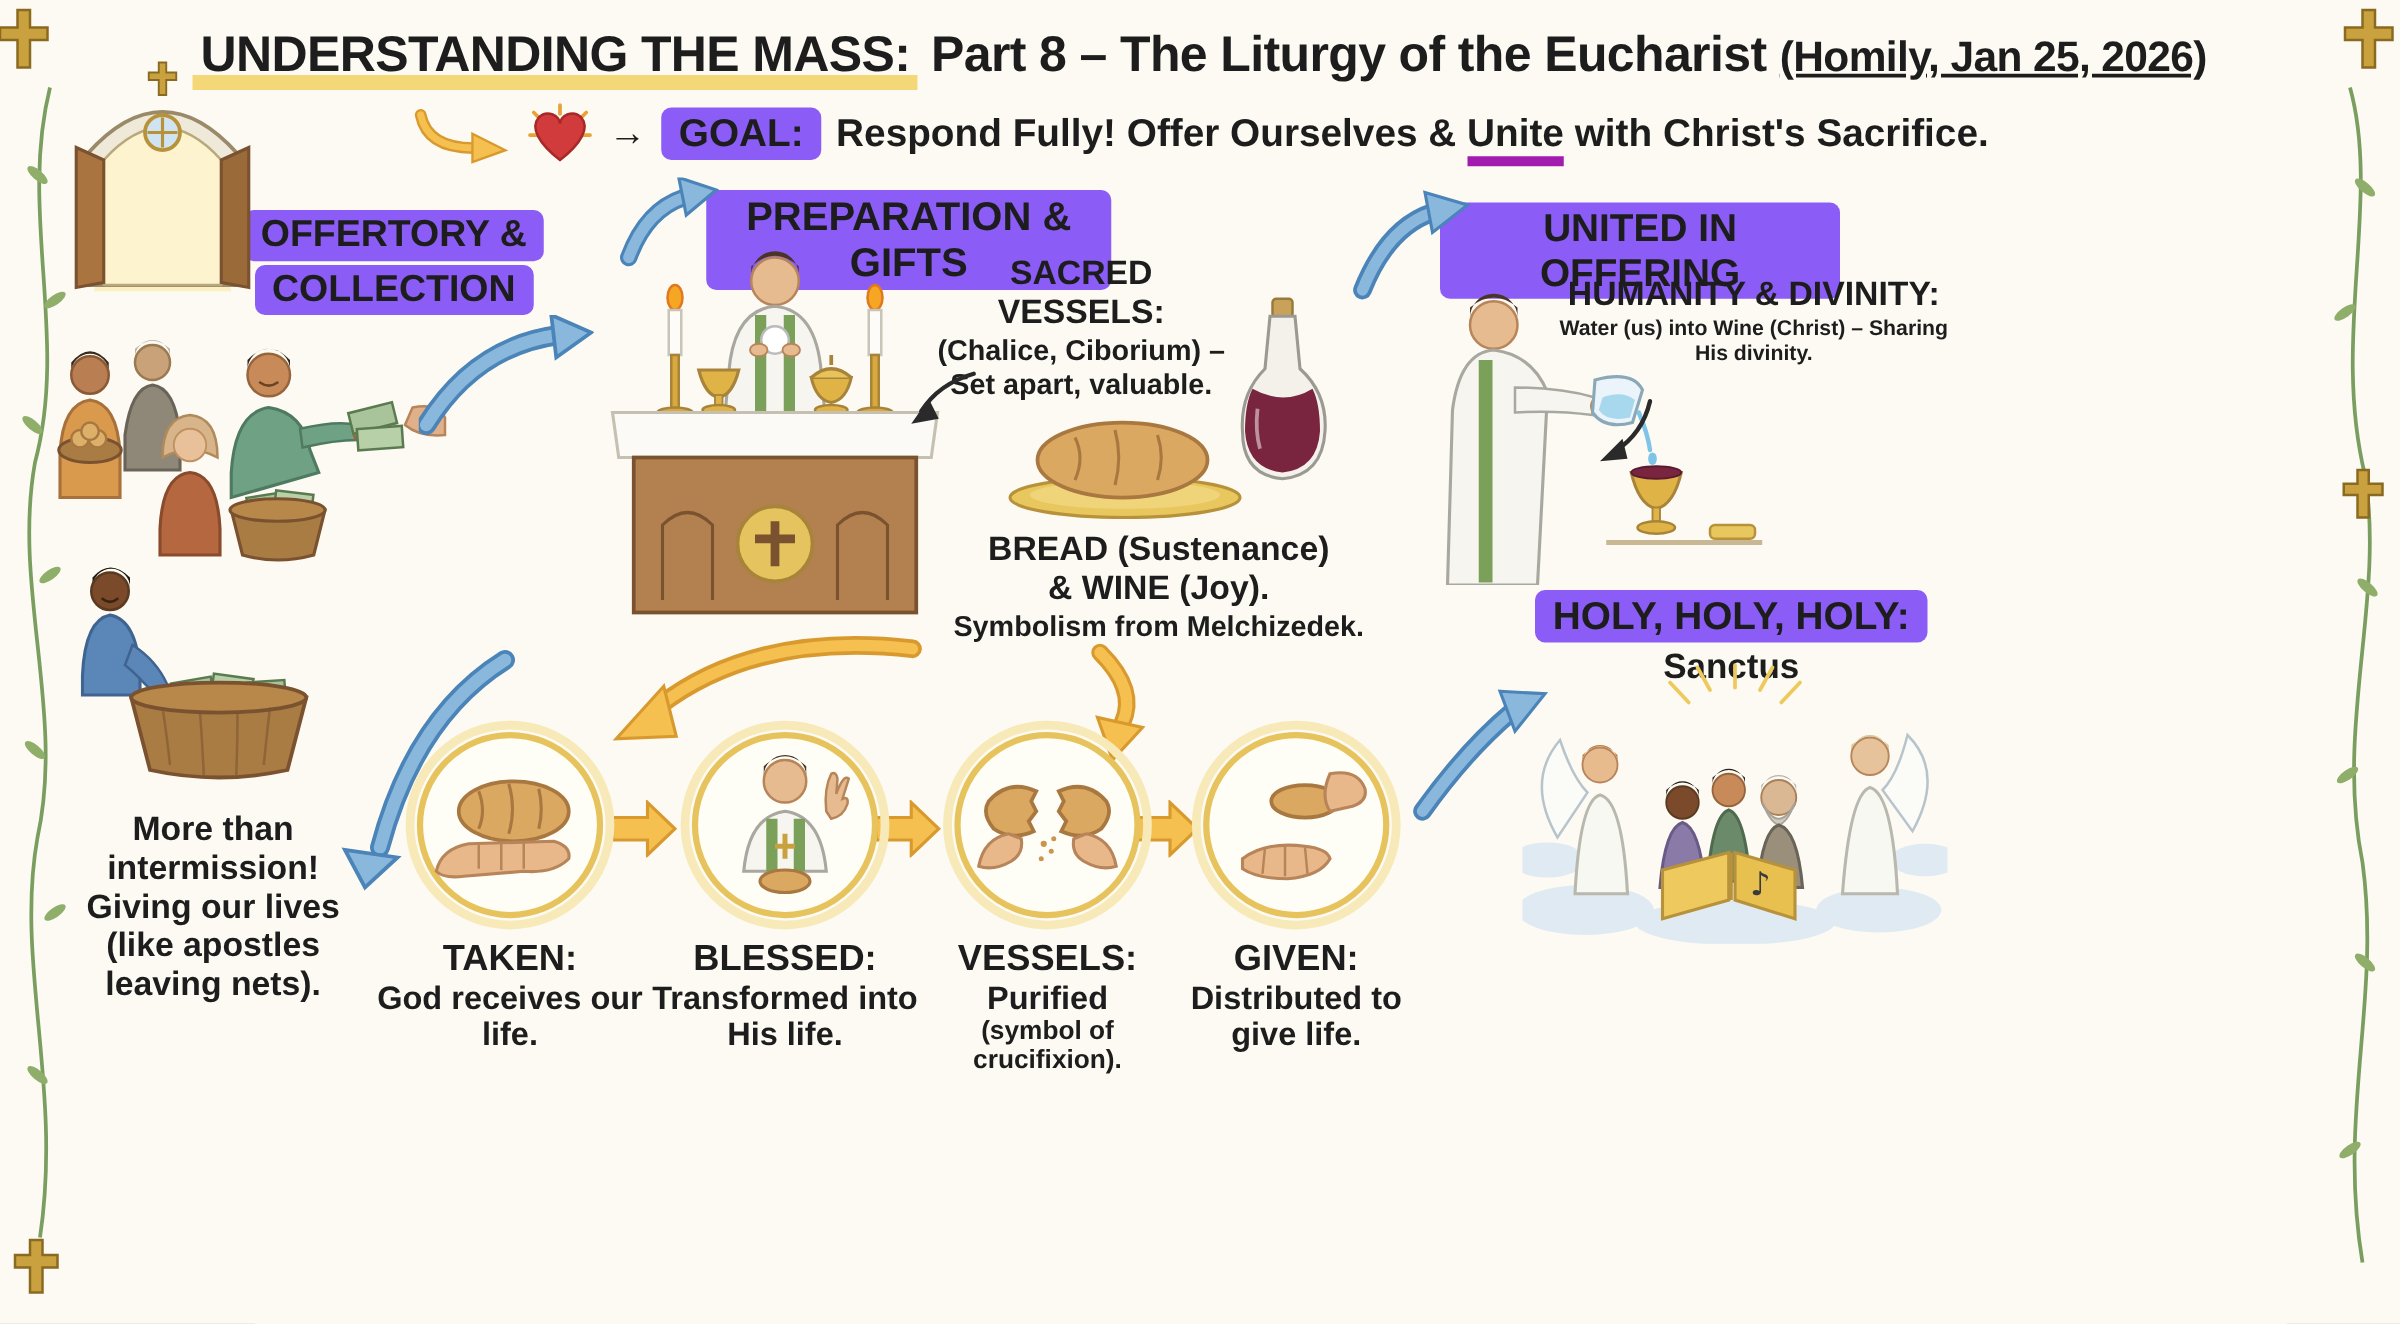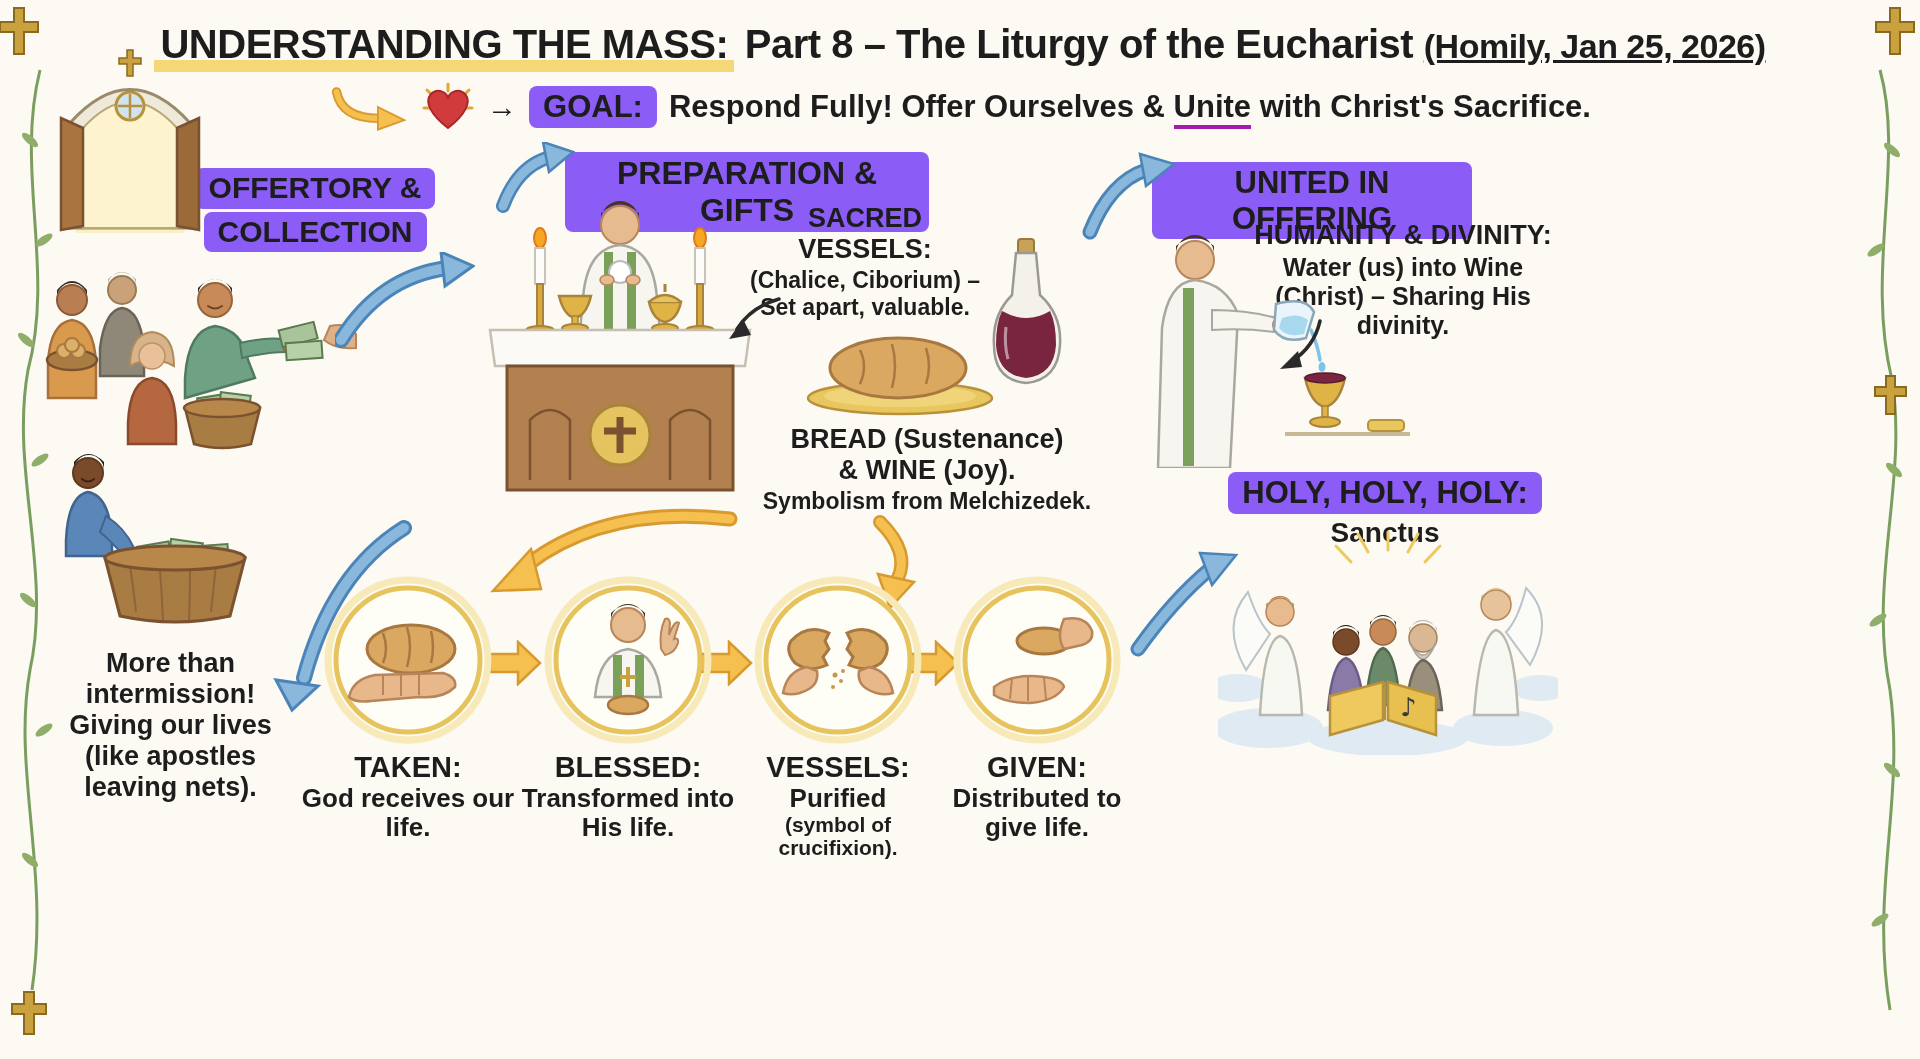--- a/index.html
+++ b/index.html
@@ -8,21 +8,21 @@
   .abs{position:absolute;}
   .txt{position:absolute;font-weight:700;text-align:center;line-height:1.15;color:#1d1d1d;}
   .hl{background:#8b5cf6;border-radius:8px;padding:3px 14px;display:inline-block;}
   .title-wrap{position:absolute;top:22px;left:0;width:100%;text-align:center;font-weight:700;
               font-size:40px;letter-spacing:-.5px;}
   .title-main{background:linear-gradient(#f4d878,#f4d878) no-repeat left 94%/100% 12px;
               padding:0 6px 8px 6px;}
   .title-note{font-size:34px;text-decoration:underline;}
   .goal{position:absolute;top:82px;left:0;width:100%;display:flex;justify-content:center;
         align-items:center;gap:12px;font-size:31px;font-weight:700;}
-  .goal .u{border-bottom:4px solid #a21caf;padding-bottom:1px;}
+  .goal .u{border-bottom:8px solid #a21caf;padding-bottom:1px;}
   .goal .garrow{font-size:30px;}
   .step{position:absolute;width:220px;display:flex;flex-direction:column;align-items:center;
         text-align:center;font-weight:700;}
   .step .lbl{font-size:29px;margin-top:6px;}
   .step .desc{font-size:26px;line-height:1.12;}
   .step .sub{font-size:21px;line-height:1.1;}
 </style>
 </head>
 <body>
 
@@ -80,21 +80,21 @@
     <span class="garrow">→</span>
     <span class="hl">GOAL:</span>
     <span><span>Respond Fully! Offer Ourselves &amp; </span><span class="u">Unite</span><span> with Christ's Sacrifice.</span></span>
   </div>
 
   <div class="txt" style="left:190px;top:168px;width:250px;font-size:30px">
     <span class="hl">OFFERTORY &amp;</span><br>
     <span class="hl" style="margin-top:3px">COLLECTION</span>
   </div>
 
-  <div class="txt" style="left:565px;top:152px;width:364px;font-size:32px">
+  <div class="txt" style="left:565px;top:152px;width:324px;font-size:32px">
     <span class="hl">PREPARATION &amp; GIFTS</span>
   </div>
 
   <div class="txt" style="left:1152px;top:162px;width:320px;font-size:31px">
     <span class="hl">UNITED IN OFFERING</span>
   </div>
 
   <div class="txt" style="left:1215px;top:472px;width:340px;font-size:31px">
     <span class="hl">HOLY, HOLY, HOLY:</span><br>
     <span style="font-size:28px">Sanctus</span>
@@ -106,21 +106,21 @@
   </div>
 
   <div class="txt" style="left:762px;top:424px;width:330px">
     <div style="font-size:27px">BREAD (Sustenance)</div>
     <div style="font-size:27px">&amp; WINE (Joy).</div>
     <div style="font-size:23px;margin-top:2px">Symbolism from Melchizedek.</div>
   </div>
 
   <div class="txt" style="left:1238px;top:220px;width:330px">
     <div style="font-size:27px">HUMANITY &amp; DIVINITY:</div>
-    <div style="font-size:25px;margin-top:2px">Water (us) into Wine (Christ) – Sharing His divinity.</div>
+    <div style="font-size:17px;margin-top:2px">Water (us) into Wine (Christ) – Sharing His divinity.</div>
   </div>
 
 
   <div class="txt" style="left:68px;top:648px;width:205px;font-size:27px">More than intermission! Giving our lives (like apostles leaving nets).</div>
 
   <svg class="abs" style="left:45px;top:38px" width="170" height="200" viewBox="-10 0 170 200">
     <polygon points="20,195 130,195 112,120 38,120" fill="#f8e79e" opacity="0.55"></polygon>
     <path d="M15,190 L15,85 Q75,18 135,85 L135,190 Z" fill="#efe9da" stroke="#9a8a6a" stroke-width="3"></path>
     <path d="M28,190 L28,90 Q75,38 122,90 L122,190 Z" fill="#fdf3cf" stroke="#b8a87a" stroke-width="2"></path>
     <polygon points="28,90 6,80 6,192 28,188" fill="#a9743f" stroke="#7a5230" stroke-width="2.5"></polygon>

